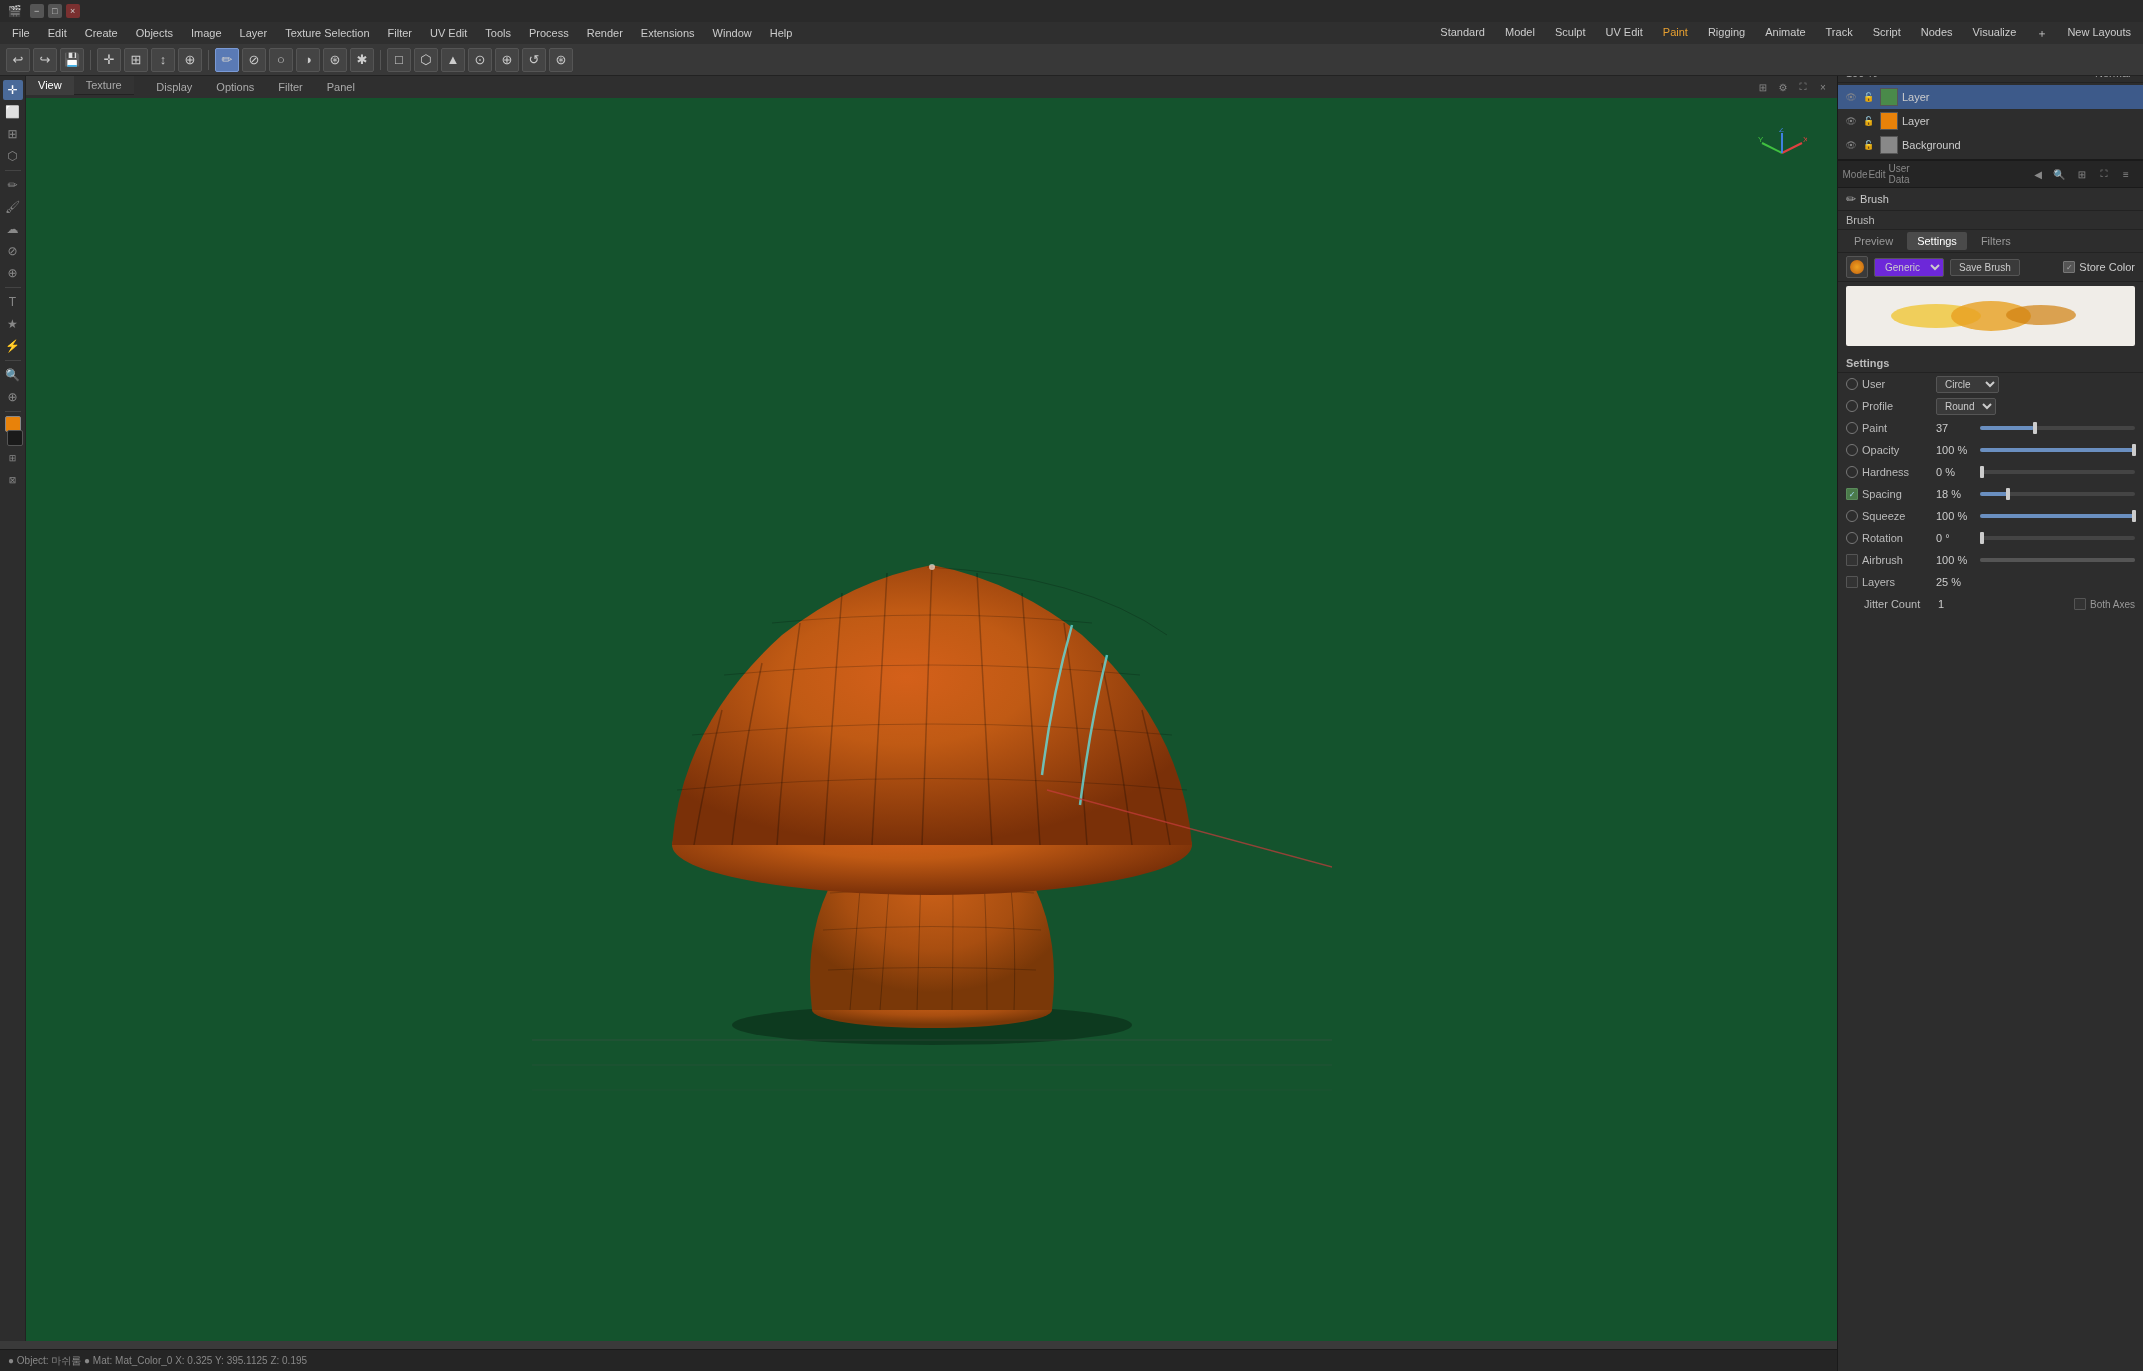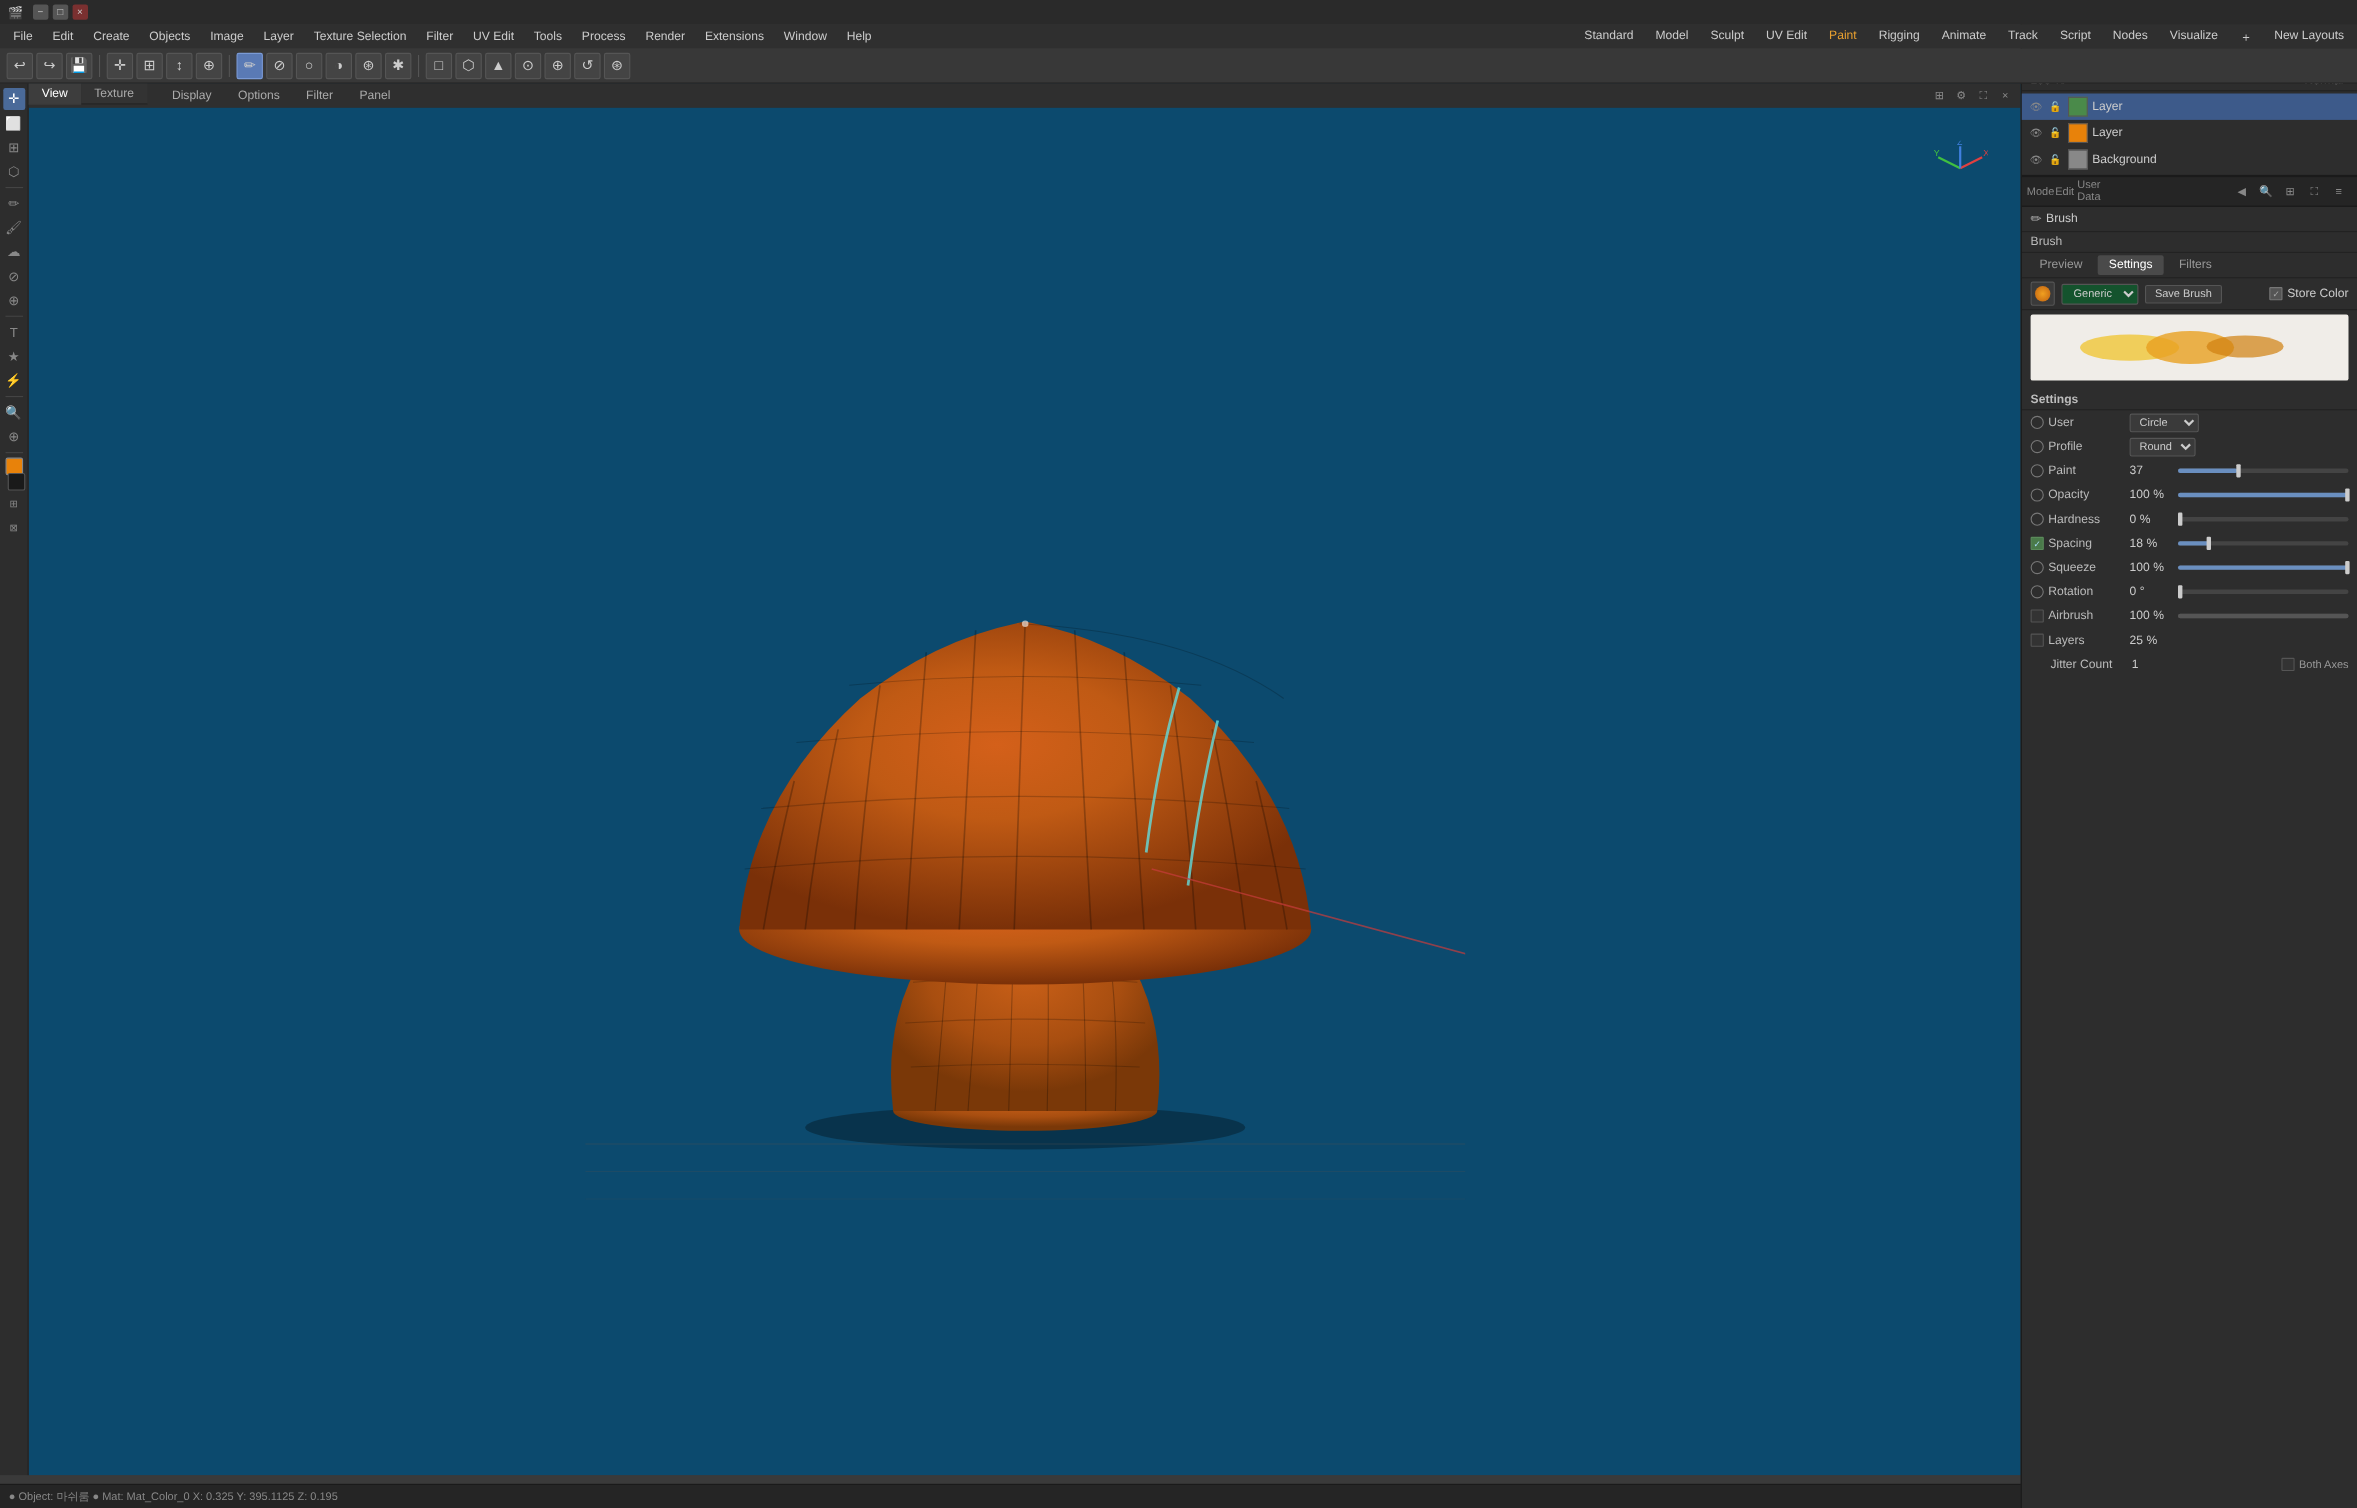--- a/index.html
+++ b/index.html
@@ -30,21 +30,21 @@
     .mode-tab { padding: 3px 12px; font-size: 11px; color: #aaa; cursor: pointer; background: #333; border-bottom: 1px solid #222; }
     .mode-tab.active { color: #fff; background: #3d3d3d; border-bottom: 1px solid #3d3d3d; }
 
     
     #leftsidebar { position: absolute; top: 76px; left: 0; width: 26px; height: calc(100% - 76px - 30px); background: #2d2d2d; border-right: 1px solid #222; z-index: 50; display: flex; flex-direction: column; align-items: center; padding: 4px 0; gap: 2px; }
     .left-tool { width: 20px; height: 20px; display: flex; align-items: center; justify-content: center; cursor: pointer; font-size: 12px; color: #888; border-radius: 2px; }
     .left-tool.active { background: #4a6a99; color: #fff; }
     .left-separator { width: 16px; height: 1px; background: #444; margin: 2px 0; }
 
     
-    #viewport { position: absolute; top: 76px; left: 26px; width: calc(100% - 26px - 306px); height: calc(100% - 76px - 30px); background: #0c4a6e; overflow: hidden; }
+    #viewport { position: absolute; top: 76px; left: 26px; width: calc(100% - 26px - 306px); height: calc(100% - 76px - 30px); background: #14532d; overflow: hidden; }
     
     
     #viewport-header { position: absolute; top: 0; left: 0; width: 100%; height: 22px; background: #2f2f2f; display: flex; align-items: center; padding: 0 6px; gap: 8px; z-index: 10; }
     .vp-tab { font-size: 11px; color: #aaa; cursor: pointer; padding: 2px 8px; }
     .vp-tab.active { color: #fff; }
     .vp-controls { margin-left: auto; display: flex; gap: 4px; }
     .vp-ctrl-btn { width: 16px; height: 16px; display: flex; align-items: center; justify-content: center; font-size: 10px; color: #888; cursor: pointer; }
     
     
     #mushroom-container { position: absolute; top: 22px; left: 0; width: 100%; height: calc(100% - 22px); display: flex; align-items: center; justify-content: center; }
@@ -88,21 +88,21 @@
     #brush-header .icon { font-size: 12px; color: #aaa; }
     #brush-header span { font-size: 11px; color: #ccc; }
 
     #brush-title-row { padding: 3px 8px; font-size: 11px; color: #bbb; border-bottom: 1px solid #222; }
 
     #brush-tabs { display: flex; padding: 2px 6px; gap: 4px; border-bottom: 1px solid #222; }
     .brush-tab { padding: 3px 10px; font-size: 11px; color: #999; cursor: pointer; border-radius: 2px; }
     .brush-tab.active { background: #4a4a4a; color: #fff; }
 
     #brush-sub-row { display: flex; align-items: center; padding: 3px 8px; gap: 6px; border-bottom: 1px solid #222; }
-    .brush-dropdown { background: #14532d; border: 1px solid #555; border-radius: 2px; padding: 2px 6px; font-size: 10px; color: #ccc; cursor: pointer; }
+    .brush-dropdown { background: #6d28d9; border: 1px solid #555; border-radius: 2px; padding: 2px 6px; font-size: 10px; color: #ccc; cursor: pointer; }
     .brush-action-btn { padding: 2px 8px; background: #3a3a3a; border: 1px solid #555; border-radius: 2px; font-size: 10px; color: #ccc; cursor: pointer; }
     .brush-check-row { display: flex; align-items: center; gap: 4px; margin-left: auto; }
     .brush-check { width: 12px; height: 12px; background: #555; border: 1px solid #777; border-radius: 1px; display: flex; align-items: center; justify-content: center; font-size: 8px; color: #aaa; }
 
     #brush-preview { height: 60px; background: #f0ede8; margin: 4px 8px; border-radius: 2px; display: flex; align-items: center; justify-content: center; overflow: hidden; }
 
     #settings-section { padding: 4px 0; }
     #settings-label { padding: 3px 8px; font-size: 11px; color: #bbb; font-weight: bold; border-bottom: 1px solid #222; }
     
     .settings-row { display: flex; align-items: center; padding: 3px 8px; gap: 4px; height: 22px; }

